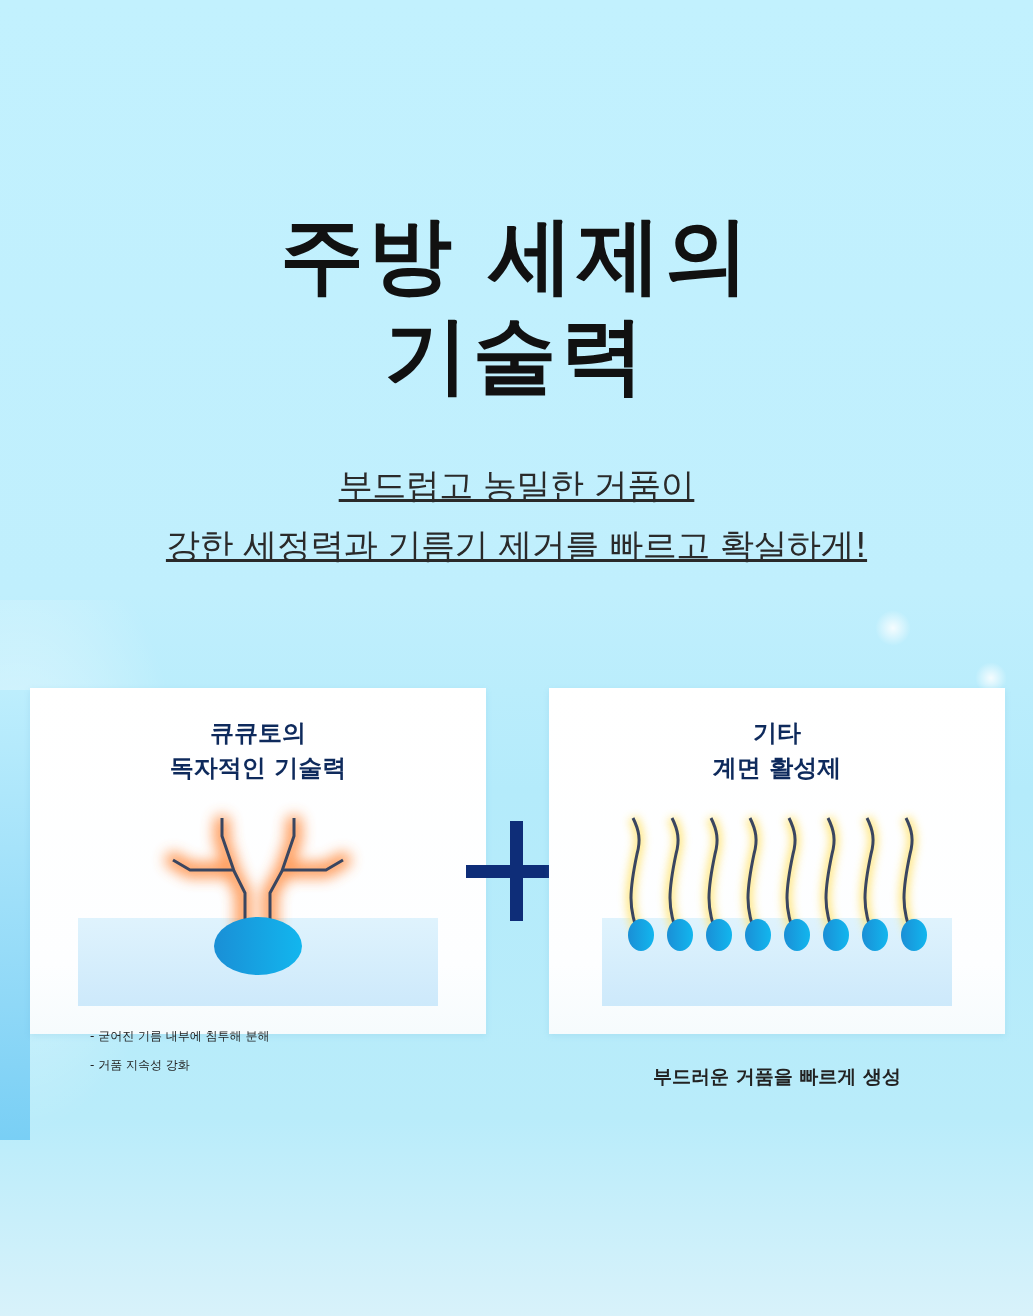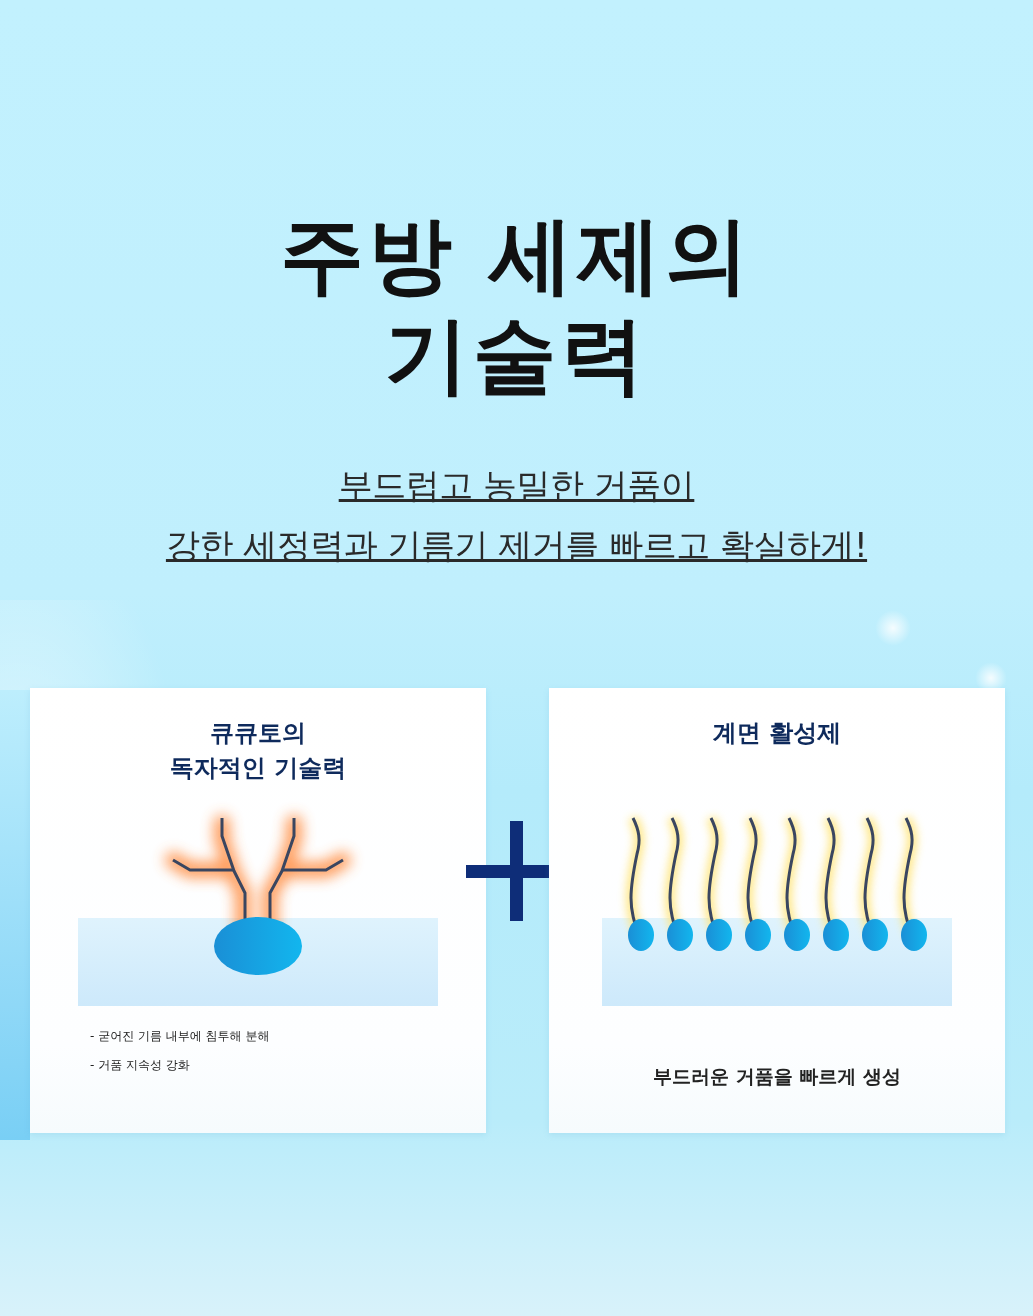--- a/index.html
+++ b/index.html
@@ -20,21 +20,21 @@
     background: radial-gradient(circle, rgba(255,255,255,0.85), rgba(255,255,255,0) 70%); }
   .title {
     position:absolute; left:0; right:0; top:205px; text-align:center;
     font-weight:bold; font-size:84px; line-height:100px; color:#111; letter-spacing:4px;
   }
   .subtitle {
     position:absolute; left:0; right:0; top:455px; text-align:center;
     font-size:34px; line-height:60px; color:#2a2a2a; letter-spacing:-0.5px;text-decoration:underline;
   }
   .card {
-    position:absolute; top:688px; width:456px; height:445px;
+    position:absolute; top:688px; width:456px; height:346px;
     background: linear-gradient(180deg, #ffffff, #fdfeff 80%, #f6fbfd);
     box-shadow: 0 2px 6px rgba(80,160,200,0.15);
   }
   .card-left { left:30px; }
   .card-right { left:549px; }
   .card-title {
     position:absolute; left:0; right:0; top:28px; text-align:center;
     font-weight:bold; font-size:24px; line-height:35px; color:#0e2a5c;
   }
   .card svg { position:absolute; left:0; top:0; }
@@ -111,20 +111,21 @@
   </div>
 </div>
 
 <div class="plus">
   <div class="h"></div>
     <div class="v"></div>
 </div>
 
 <div class="card card-right">
   <div class="card-title">
+    <div>기타</div>
     <div>계면 활성제</div>
   </div>
   <svg width="456" height="445">
     <defs>
       <filter id="yg" x="-100%" y="-20%" width="300%" height="140%">
         <feGaussianBlur stdDeviation="4"></feGaussianBlur>
       </filter>
       <linearGradient id="water2" x1="0" y1="0" x2="0" y2="1">
         <stop offset="0" stop-color="#dff3fd"></stop>
         <stop offset="1" stop-color="#cde9fb"></stop>

